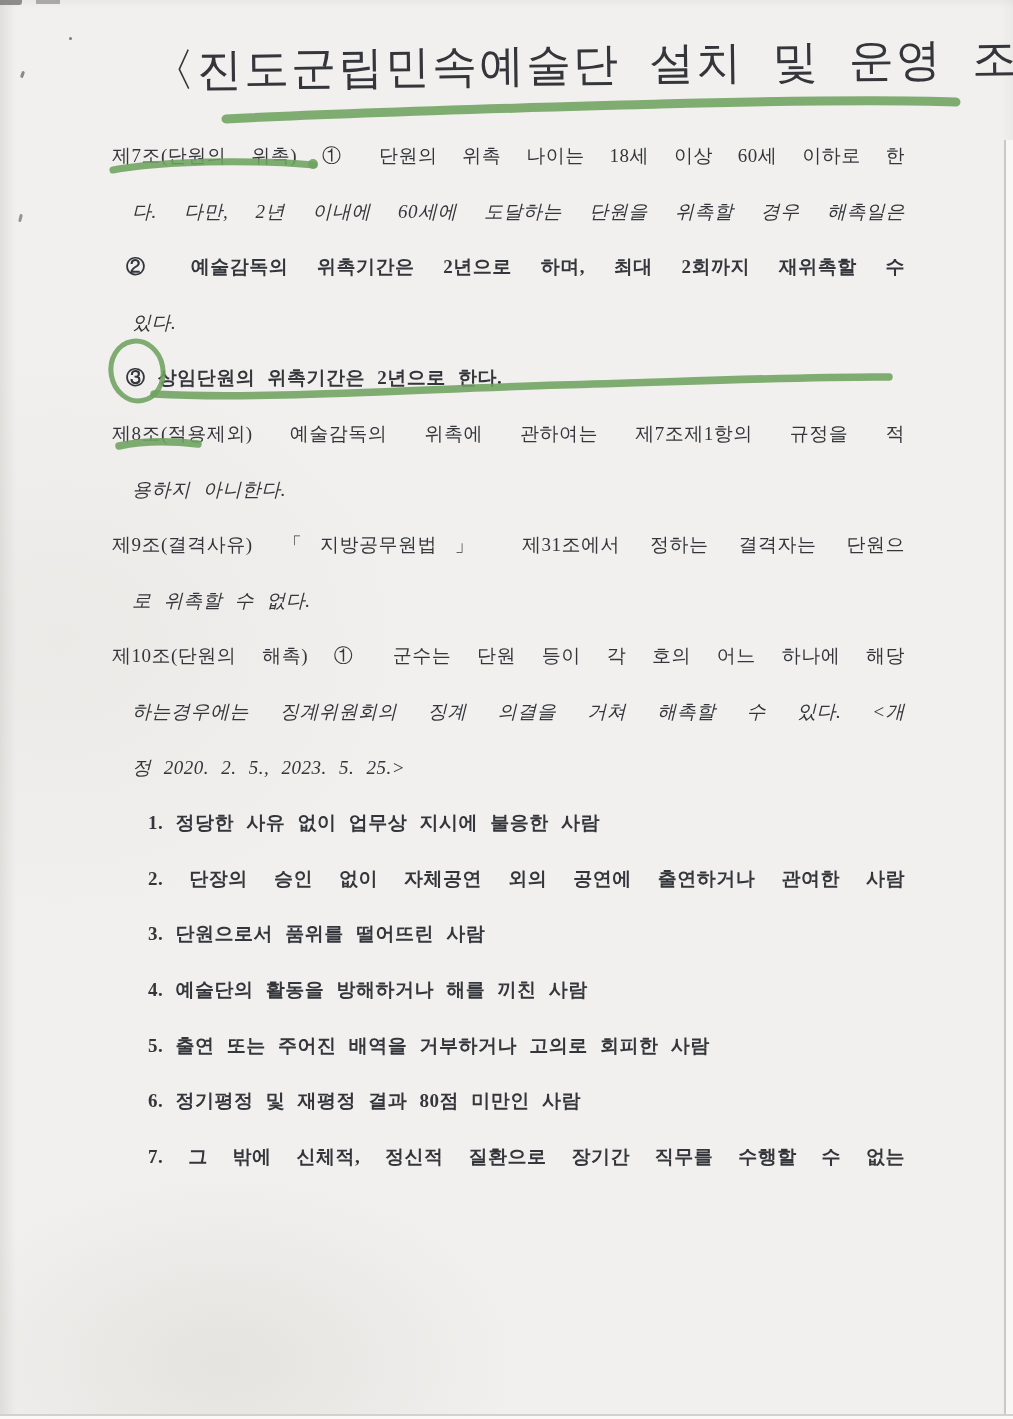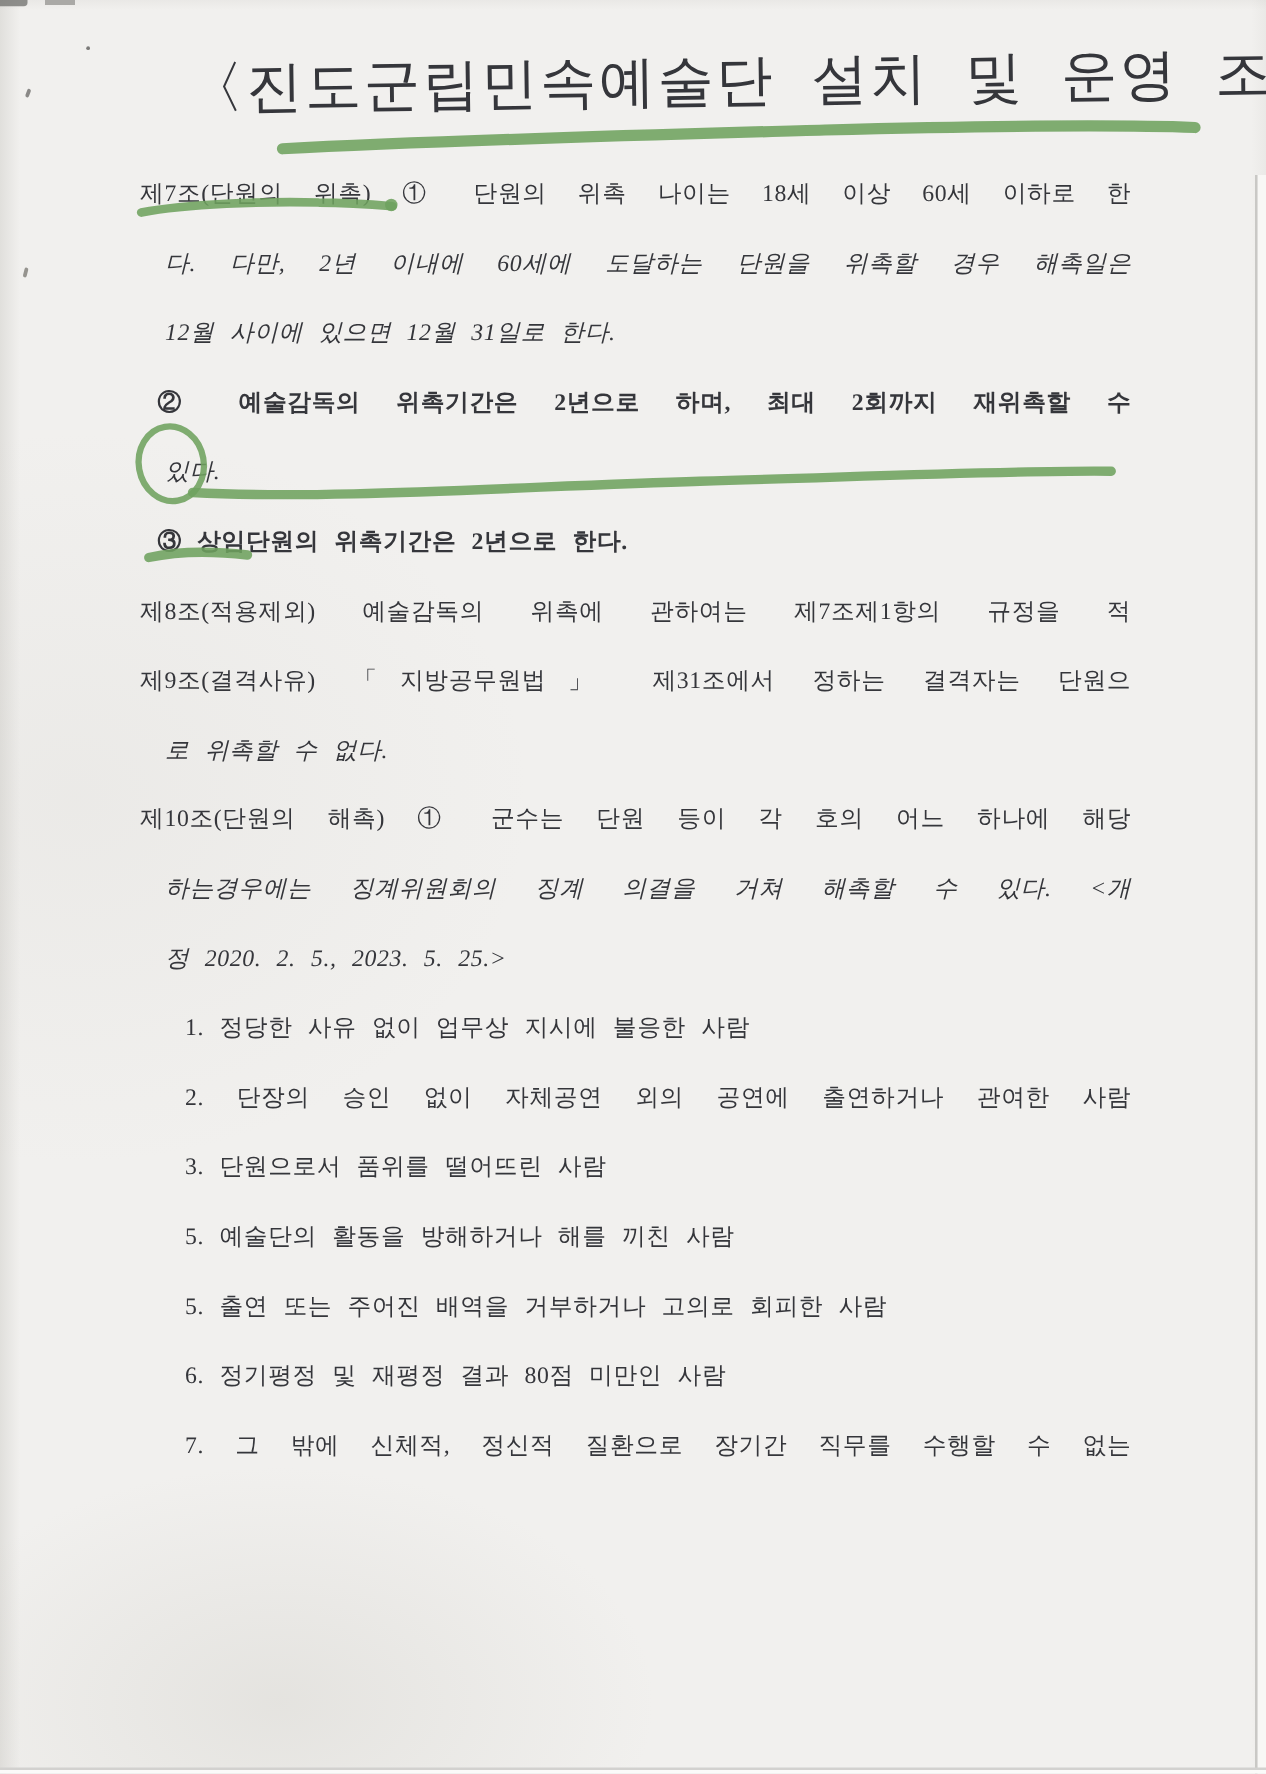--- a/index.html
+++ b/index.html
@@ -35,21 +35,21 @@
   .line{
     font-size:19px;
     height:55.6px;line-height:55.6px;
     letter-spacing:0.5px;word-spacing:7px;
     color:#35363b;
   }
   .line.fill{text-align:justify;text-align-last:justify;}
   .t-article{padding-left:0;}
   .t-cont{padding-left:20px;font-style:italic;}
   .t-clause{padding-left:14px;font-weight:bold;}
-  .t-list{padding-left:36px;}
+  .t-list{padding-left:36px;font-weight:bold;}
   .marks{position:absolute;left:0;top:0;pointer-events:none;}
   .marks path,.marks ellipse{
     fill:none;stroke:var(--marker,#6ea25f);
     stroke-linecap:round;opacity:.88;
   }
   .marks .blob{fill:var(--marker,#6ea25f);stroke:none;opacity:.88;}
   
   .edge-right-paper{position:absolute;left:1006px;top:140px;right:0;bottom:0;background:#f8f7f5;}
   .edge-right-line{position:absolute;left:1004px;top:140px;bottom:0;width:2px;background:#c9c8c5;}
   .edge-bottom-paper{position:absolute;left:0;top:1416px;right:0;bottom:0;background:#fbfaf9;}
@@ -65,34 +65,34 @@
 <body>
 
 <div class="scan">
   <div class="paper-shading"></div>
 
   <h1 class="title">〈진도군립민속예술단 설치 및 운영 조례〉</h1>
 
   <div class="doc-body">
       <div class="line t-article fill">제7조(단원의 위촉) ① 단원의 위촉 나이는 18세 이상 60세 이하로 한</div>
       <div class="line t-cont fill">다. 다만, 2년 이내에 60세에 도달하는 단원을 위촉할 경우 해촉일은</div>
-      <div class="line t-cont">12월 사이에 있으면 12월 31일로 한다.</div>
       <div class="line t-clause fill">② 예술감독의 위촉기간은 2년으로 하며, 최대 2회까지 재위촉할 수</div>
       <div class="line t-cont">있다.</div>
       <div class="line t-clause">③ 상임단원의 위촉기간은 2년으로 한다.</div>
       <div class="line t-article fill">제8조(적용제외) 예술감독의 위촉에 관하여는 제7조제1항의 규정을 적</div>
+      <div class="line t-cont">용하지 아니한다.</div>
       <div class="line t-article fill">제9조(결격사유) 「지방공무원법」 제31조에서 정하는 결격자는 단원으</div>
       <div class="line t-cont">로 위촉할 수 없다.</div>
       <div class="line t-article fill">제10조(단원의 해촉) ① 군수는 단원 등이 각 호의 어느 하나에 해당</div>
       <div class="line t-cont fill">하는경우에는 징계위원회의 징계 의결을 거쳐 해촉할 수 있다. &lt;개</div>
       <div class="line t-cont">정 2020. 2. 5., 2023. 5. 25.&gt;</div>
       <div class="line t-list">1. 정당한 사유 없이 업무상 지시에 불응한 사람</div>
       <div class="line t-list fill">2. 단장의 승인 없이 자체공연 외의 공연에 출연하거나 관여한 사람</div>
       <div class="line t-list">3. 단원으로서 품위를 떨어뜨린 사람</div>
-      <div class="line t-list">5. 예술단의 활동을 방해하거나 해를 끼친 사람</div>
+      <div class="line t-list">4. 예술단의 활동을 방해하거나 해를 끼친 사람</div>
       <div class="line t-list">5. 출연 또는 주어진 배역을 거부하거나 고의로 회피한 사람</div>
       <div class="line t-list">6. 정기평정 및 재평정 결과 80점 미만인 사람</div>
       <div class="line t-list fill">7. 그 밖에 신체적, 정신적 질환으로 장기간 직무를 수행할 수 없는</div>
     </div>
 
   <svg class="marks" width="1013" height="1419" viewBox="0 0 1013 1419">
     <path stroke-width="9" d="M 226 119 C 360 112, 520 108, 660 104 C 780 101, 900 100, 956 102"></path>
     <path stroke-width="7" d="M 113 170 C 150 163, 210 161, 255 162 C 280 162, 303 164, 314 165"></path>
     <circle class="blob" cx="313" cy="164" r="5"></circle>
     <ellipse stroke-width="5" cx="137" cy="371" rx="26" ry="30" transform="rotate(-10 137 371)"></ellipse>

